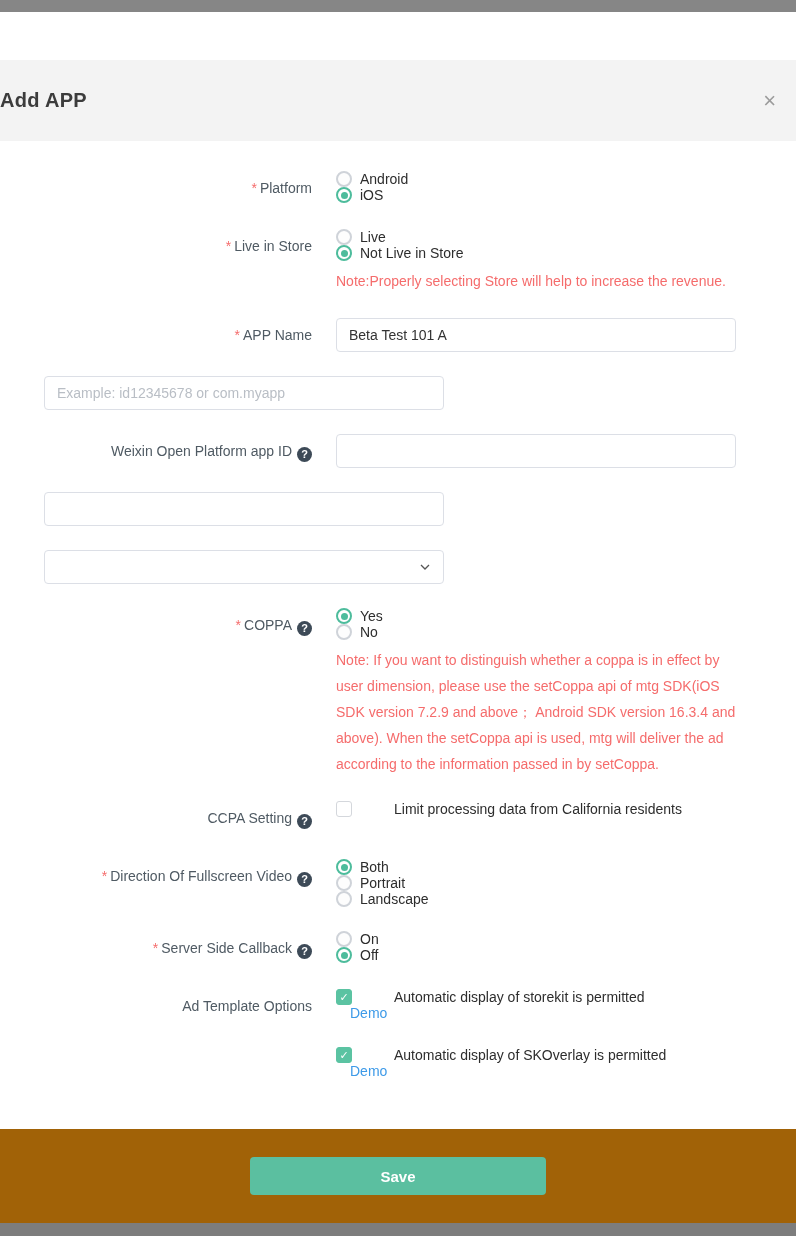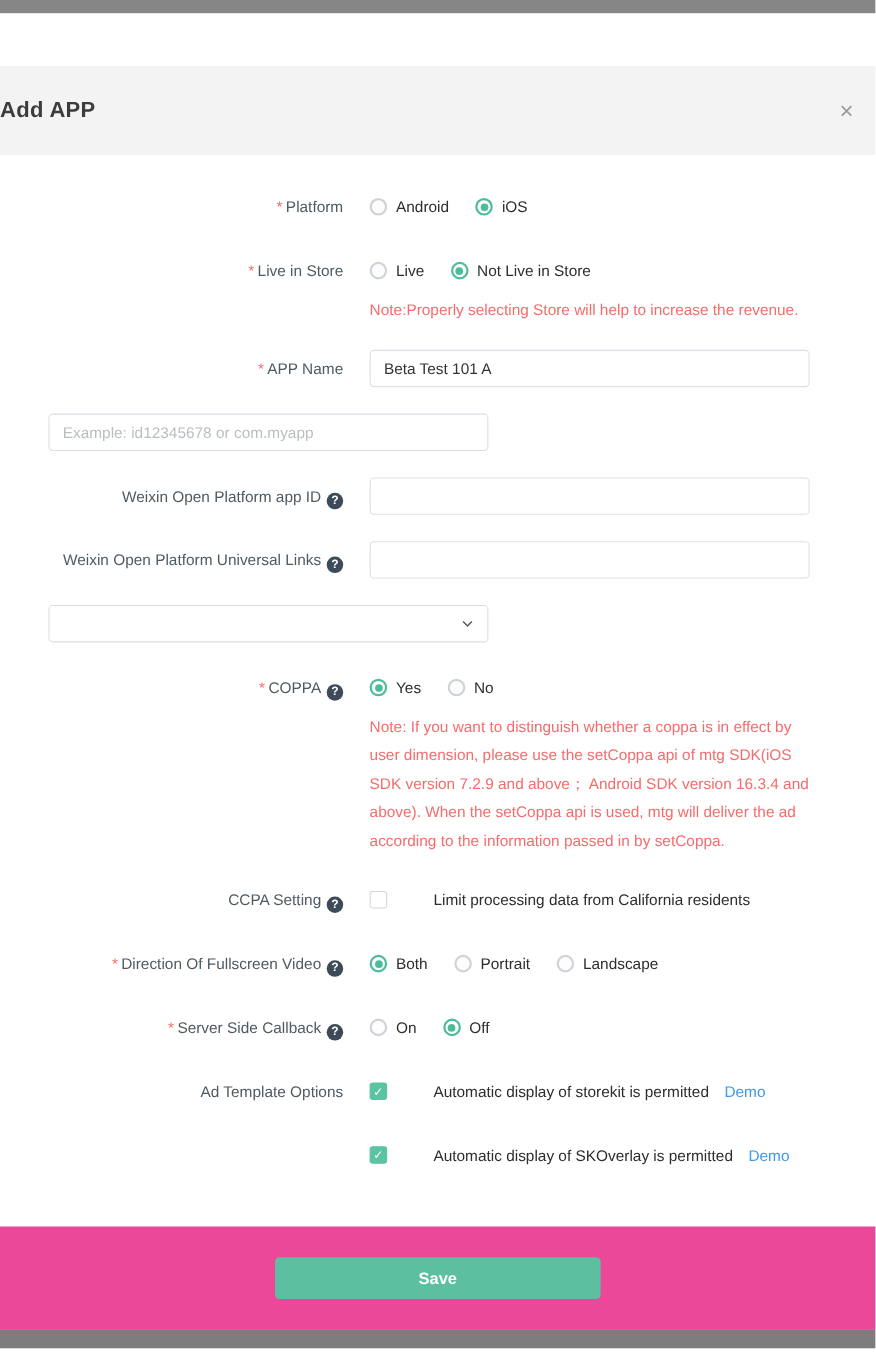--- a/index.html
+++ b/index.html
@@ -75,21 +75,22 @@
     vertical-align: -2px;
     cursor: pointer;
   }
   .row-control {
     margin-left: 24px;
     width: 400px;
   }
   .control-line {
     min-height: 34px;
     display: flex;
-    align-items: center;
+    align-items: flex-start;
+    flex-direction: column;
   }
 
   .text-input {
     width: 400px;
     height: 34px;
     border: 1px solid #dcdfe6;
     border-radius: 4px;
     padding: 0 12px;
     font-size: 14px;
     color: #333333;
@@ -184,21 +185,21 @@
   .demo-link {
     font-size: 14px;
     color: #3d9ae8;
     text-decoration: none;
     margin-left: 14px;
     cursor: pointer;
   }
 
   .modal-footer {
     height: 94px;
-    background: #ec4899;
+    background: #a16207;
     display: flex;
     align-items: center;
     justify-content: center;
   }
   .save-btn {
     width: 296px;
     height: 38px;
     background: #5bbfa0;
     border: none;
     border-radius: 4px;
@@ -278,23 +279,20 @@
     <div class="row">
       <div class="row-label">
         <span>Weixin Open Platform app ID</span><span class="help-icon">?</span>
       </div>
       <div class="row-control">
         <input class="text-input" type="text" value="" style="">
       </div>
     </div>
 
     <div class="row">
-      <div class="row-label">
-        <span>Weixin Open Platform Universal Links</span><span class="help-icon">?</span>
-      </div>
       <div class="row-control">
         <input class="text-input" type="text" value="" style="">
       </div>
     </div>
 
     <div class="row">
       <div class="row-control">
         <div class="select-box">
           <span></span>
           <svg class="chevron" viewBox="0 0 12 12">

